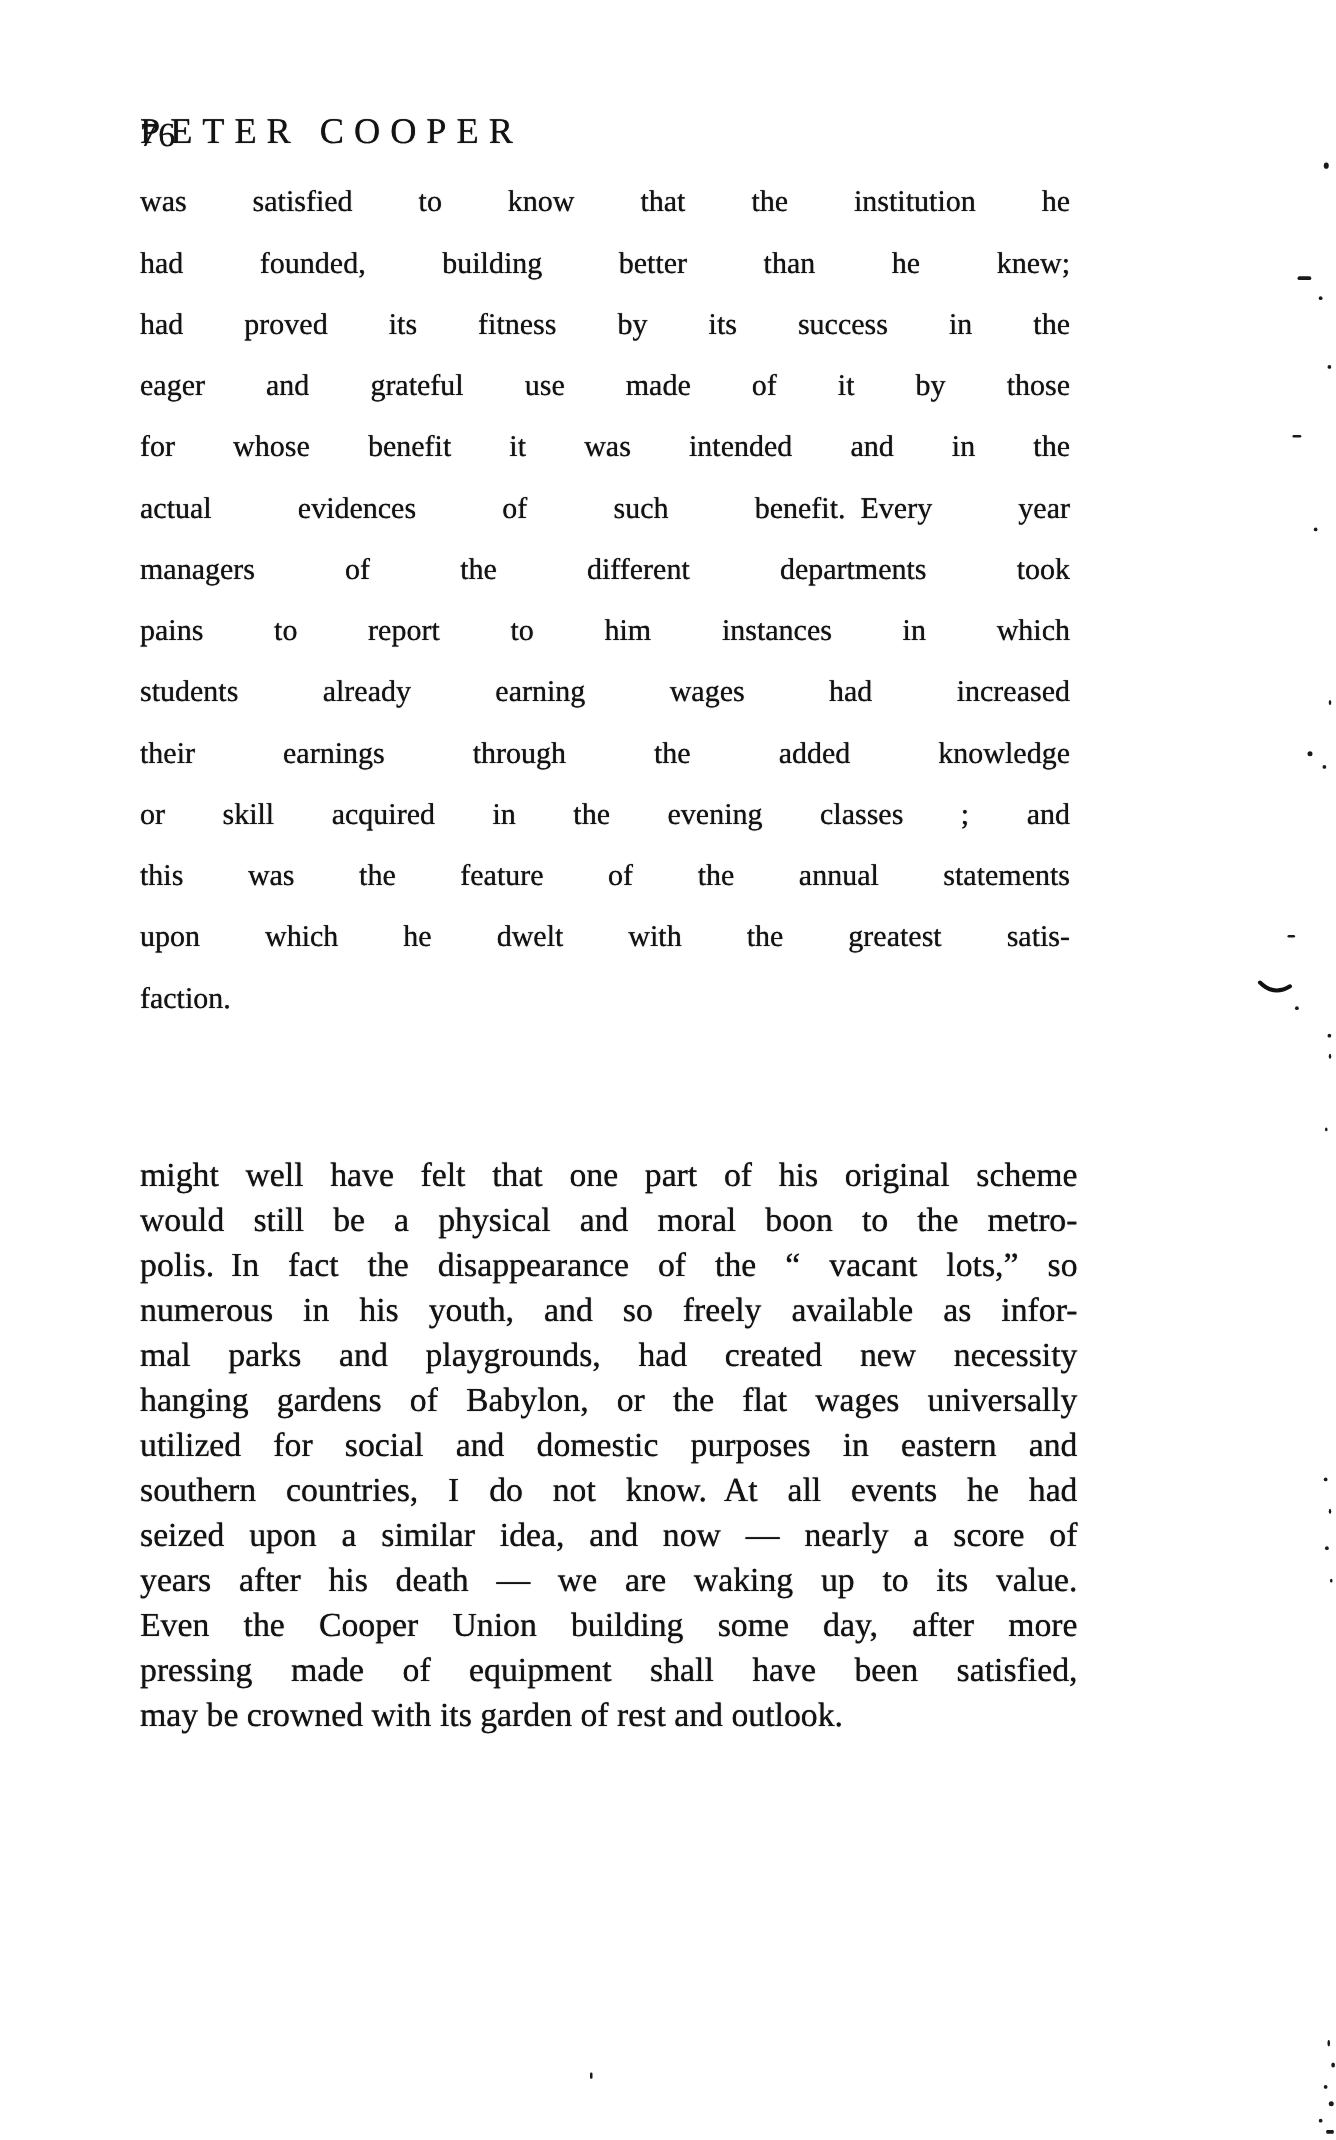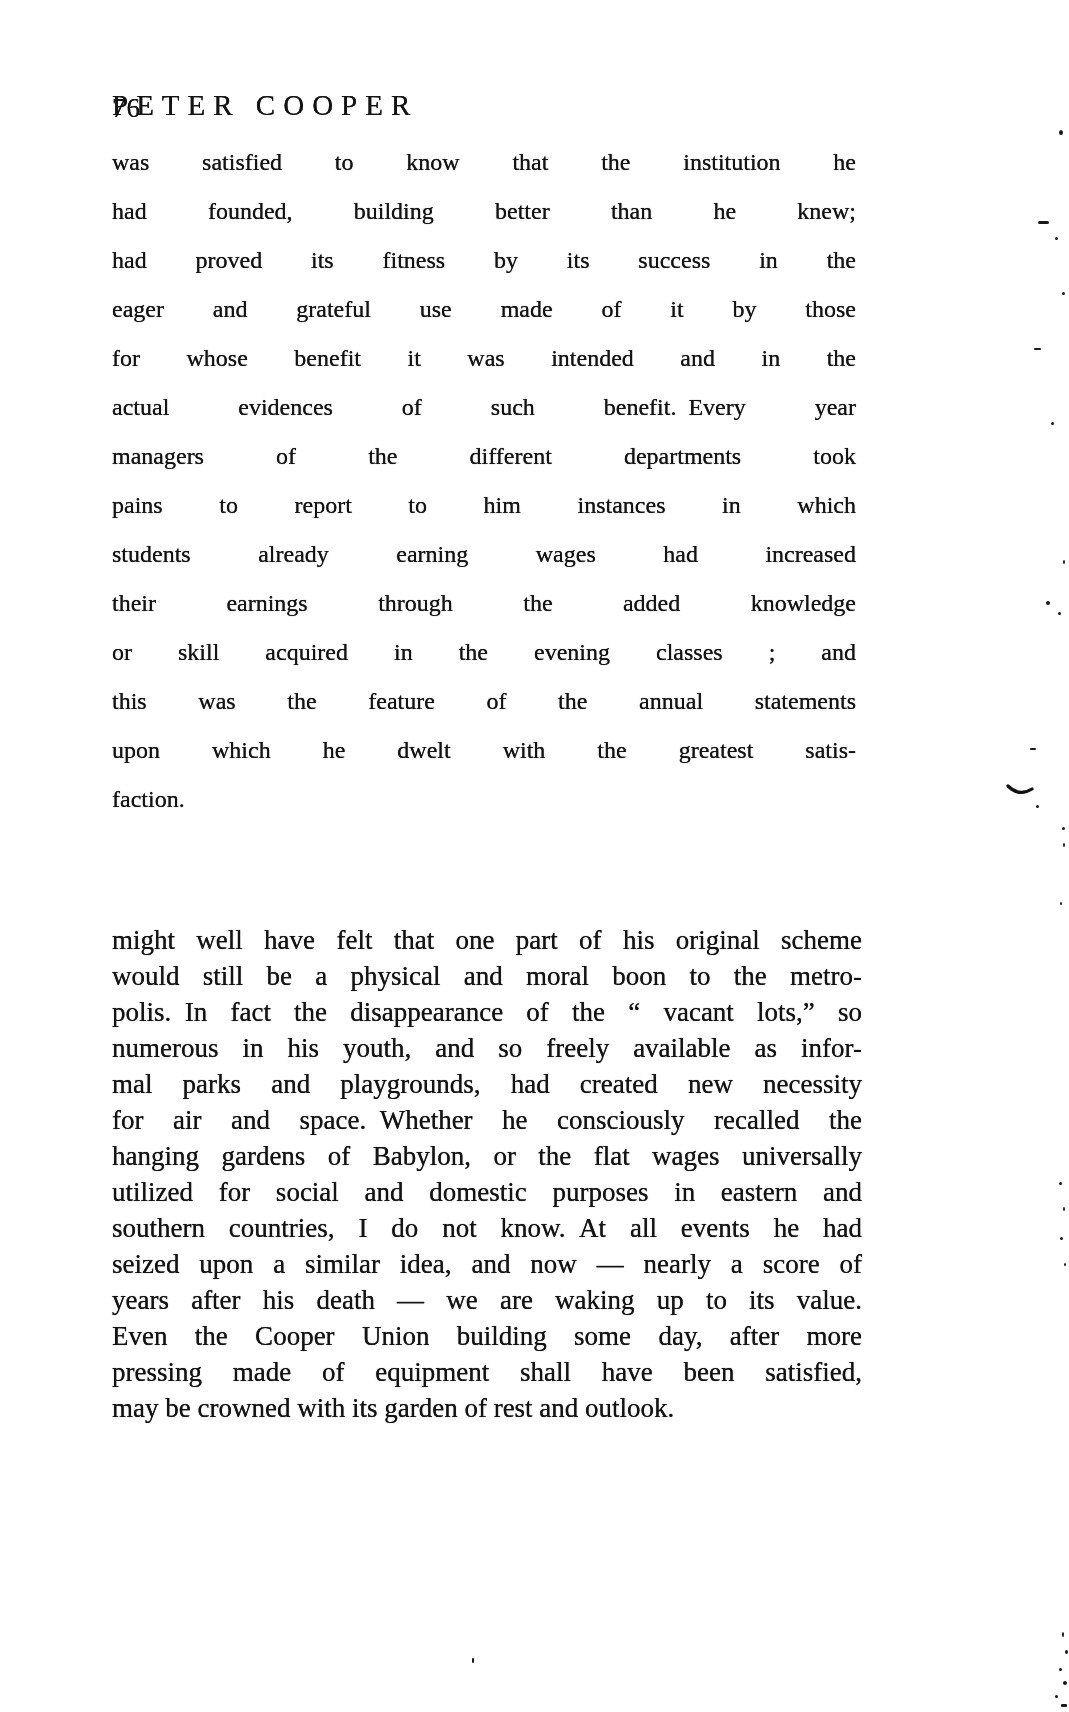--- a/index.html
+++ b/index.html
@@ -103,21 +103,20 @@
     <div class="l">upon which he dwelt with the greatest satis-</div>
     <div class="l last">faction.</div>
   </div>
 
   <div class="para para-small">
     <div class="l">might well have felt that one part of his original scheme</div>
     <div class="l">would still be a physical and moral boon to the metro-</div>
     <div class="l">polis. In fact the disappearance of the “ vacant lots,” so</div>
     <div class="l">numerous in his youth, and so freely available as infor-</div>
     <div class="l">mal parks and playgrounds, had created new necessity</div>
-    <div class="l">for air and space. Whether he consciously recalled the</div>
     <div class="l">hanging gardens of Babylon, or the flat wages universally</div>
     <div class="l">utilized for social and domestic purposes in eastern and</div>
     <div class="l">southern countries, I do not know. At all events he had</div>
     <div class="l">seized upon a similar idea, and now — nearly a score of</div>
     <div class="l">years after his death — we are waking up to its value.</div>
     <div class="l">Even the Cooper Union building some day, after more</div>
     <div class="l">pressing made of equipment shall have been satisfied,</div>
     <div class="l last">may be crowned with its garden of rest and outlook.</div>
   </div>
 

